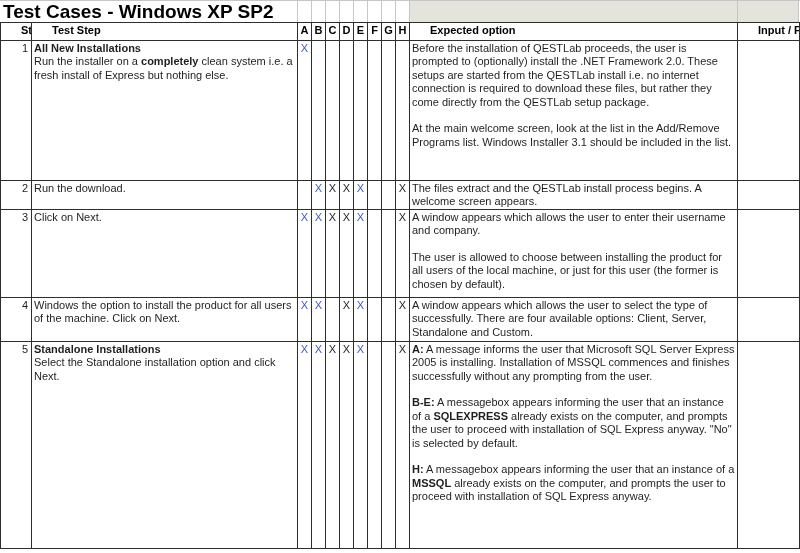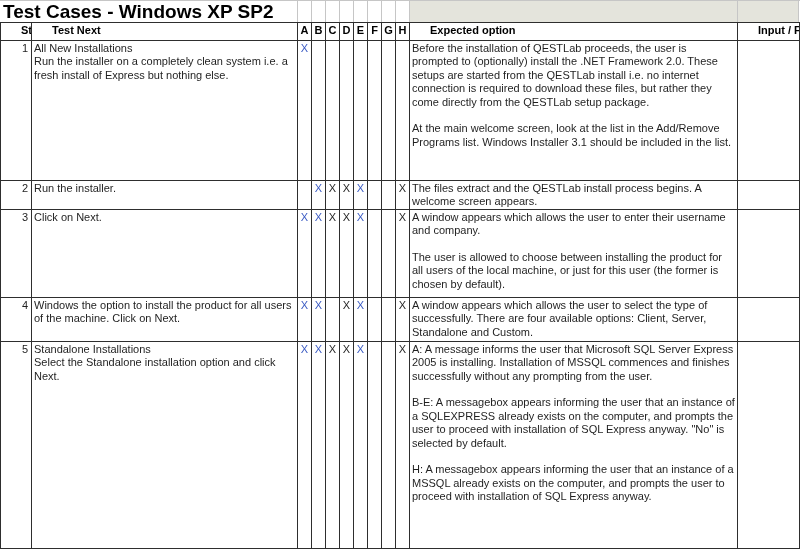--- a/index.html
+++ b/index.html
@@ -45,21 +45,21 @@
     border:1px solid #2e2e2e;vertical-align:top;
     padding:1px 2px 0 2px;box-sizing:border-box;
     font-weight:normal;text-align:left;overflow:hidden;
   }
   thead th{font-weight:bold;height:18px;white-space:nowrap;color:#000;padding-left:20px;}
   th.mark-h{text-align:center;padding:1px 0 0 0;}
   td.step{text-align:right;padding-right:3px;}
   td.mark{text-align:center;padding:1px 0 0 0;}
   td.mark.x-blue{color:var(--x-blue,#3b5bc4);}
   td.mark.x-black{color:var(--x-black,#262626);}
-  .b{font-weight:normal;}
+  .b{font-weight:bold;}
 </style>
 </head>
 <body>
 
 <div class="sheet">
 
   <div class="title-row">
     <div class="title-cell">Test Cases - Windows XP SP2</div>
 
     <div class="t-cell"></div>
@@ -85,21 +85,21 @@
         <col class="col-mark">
         <col class="col-mark">
         <col class="col-mark">
         <col class="col-mark">
         <col class="col-expected" id="col-expected">
       <col class="col-passfail">
     </colgroup>
     <thead>
       <tr id="header-row">
         <th>Step</th>
-        <th>Test Next</th>
+        <th>Test Step</th>
         <th class="mark-h">A</th>
           <th class="mark-h">B</th>
           <th class="mark-h">C</th>
           <th class="mark-h">D</th>
           <th class="mark-h">E</th>
           <th class="mark-h">F</th>
           <th class="mark-h">G</th>
           <th class="mark-h">H</th>
           <th id="th-expected">Expected option</th>
         <th>Input / Fail</th>
@@ -115,21 +115,21 @@
           <td class="mark"></td>
           <td class="mark"></td>
           <td class="mark"></td>
           <td class="mark"></td>
           <td class="mark"></td>
           <td class="expected"><span>Before the installation of QESTLab proceeds, the user is prompted to (optionally) install the .NET Framework 2.0. These setups are started from the QESTLab install i.e. no internet connection is required to download these files, but rather they come directly from the QESTLab setup package.</span><br><br><span>At the main welcome screen, look at the list in the Add/Remove Programs list. Windows Installer 3.1 should be included in the list.</span></td>
           <td class="passfail"></td>
         </tr>
         <tr style="height: 28px;">
           <td class="step">2</td>
-          <td class="input"><span>Run the installer.</span></td>
+          <td class="input"><span>Run the download.</span></td>
           <td class="mark"></td>
           <td class="mark x-blue">X</td>
           <td class="mark x-black">X</td>
           <td class="mark x-black">X</td>
           <td class="mark x-blue">X</td>
           <td class="mark"></td>
           <td class="mark"></td>
           <td class="mark x-black">X</td>
           <td class="expected"><span>The files extract and the QESTLab install process begins. A welcome screen appears.</span></td>
           <td class="passfail"></td>

